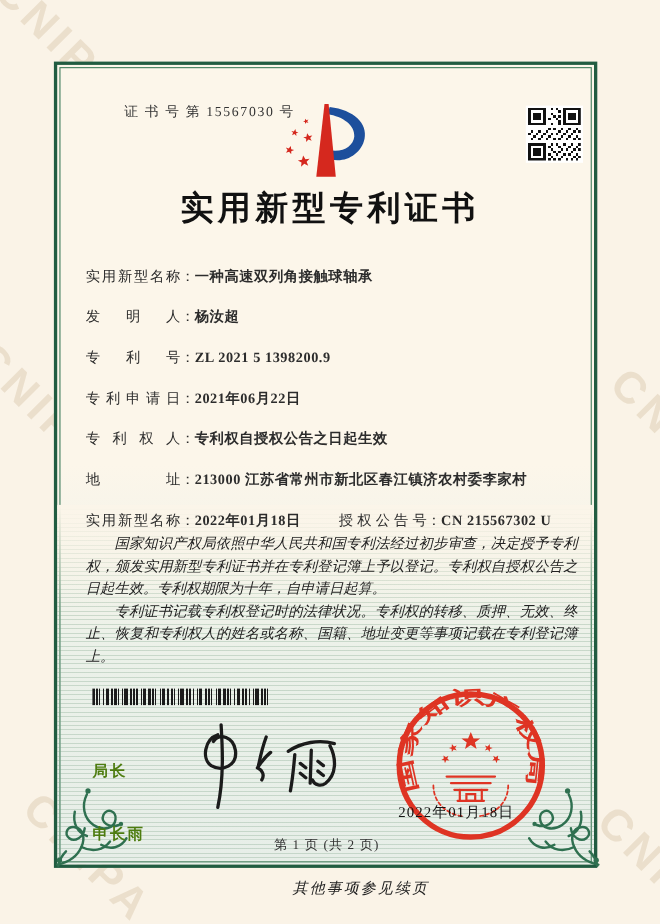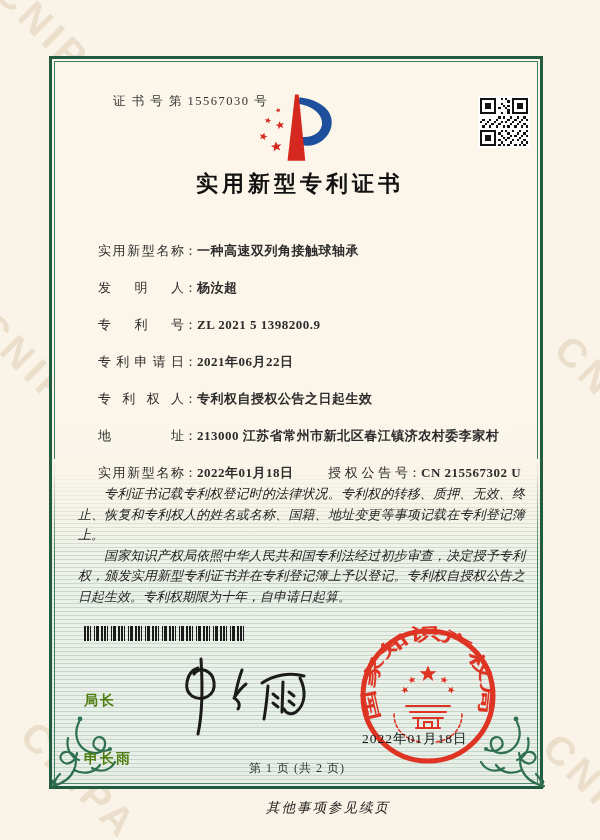--- a/index.html
+++ b/index.html
@@ -35,25 +35,25 @@
     background:linear-gradient(180deg,#fbf5e9 0%,rgba(251,245,233,0) 100%);
   }
   .cert-number{
     position:absolute;left:77px;top:93px;z-index:3;
     font-size:12.5px;letter-spacing:1.5px;color:#333;margin-left:36px;
   }
   .logo{position:absolute;left:253px;top:90px;z-index:3;}
   .qr{position:absolute;left:478px;top:96px;width:52px;height:52px;z-index:3;background:#fff;padding:2px;box-sizing:border-box;}
   .title{
     position:absolute;left:0;width:600px;top:169px;z-index:3;
-    text-align:center;font-size:22px;font-weight:700;letter-spacing:4px;color:#111;
+    text-align:center;font-size:30px;font-weight:700;letter-spacing:4px;color:#111;
   }
   .fields{
     position:absolute;left:78px;top:240px;width:450px;z-index:3;
-    display:flex;flex-direction:column;gap:15px;margin-left:20px;
+    display:flex;flex-direction:column;gap:15px;
   }
   .frow{height:22px;line-height:22px;font-size:13px;color:#2c2c2c;display:flex;}
   .flabel{
     display:inline-block;width:86px;text-align:justify;text-align-last:justify;
     font-weight:500;flex:none;
   }
   .flabel2{display:inline-block;width:80px;text-align:justify;text-align-last:justify;font-weight:500;flex:none;}
   .fcolon{flex:none;}
   .fvalue{white-space:nowrap;letter-spacing:0.5px;font-weight:bold;}
   .fgroup1{display:flex;width:230px;flex:none;}
@@ -237,22 +237,22 @@
     </span>
     <span class="fgroup2">
       <span class="flabel2">授权公告号</span>
         <span class="fcolon">：</span>
       <span class="fvalue">CN 215567302 U</span>
     </span>
   </div>
 </div>
 
 <div class="body-text">
+  <p>国家知识产权局依照中华人民共和国专利法经过初步审查，决定授予专利权，颁发实用新型专利证书并在专利登记簿上予以登记。专利权自授权公告之日起生效。专利权期限为十年，自申请日起算。</p>
   <p>专利证书记载专利权登记时的法律状况。专利权的转移、质押、无效、终止、恢复和专利权人的姓名或名称、国籍、地址变更等事项记载在专利登记簿上。</p>
-  <p>国家知识产权局依照中华人民共和国专利法经过初步审查，决定授予专利权，颁发实用新型专利证书并在专利登记簿上予以登记。专利权自授权公告之日起生效。专利权期限为十年，自申请日起算。</p>
 </div>
 
 <div class="barcode"></div>
 
 <div class="official role">局长</div>
 <div class="official name">申长雨</div>
 
 <svg class="signature" width="150" height="100" viewBox="0 0 150 100">
   <g fill="none" stroke="#1b1b1b" stroke-width="3" stroke-linecap="round" stroke-linejoin="round">
     <path d="M30,22 C18,26 15,44 24,50 C34,56 48,50 46,36 C44,24 32,20 26,28"></path>

